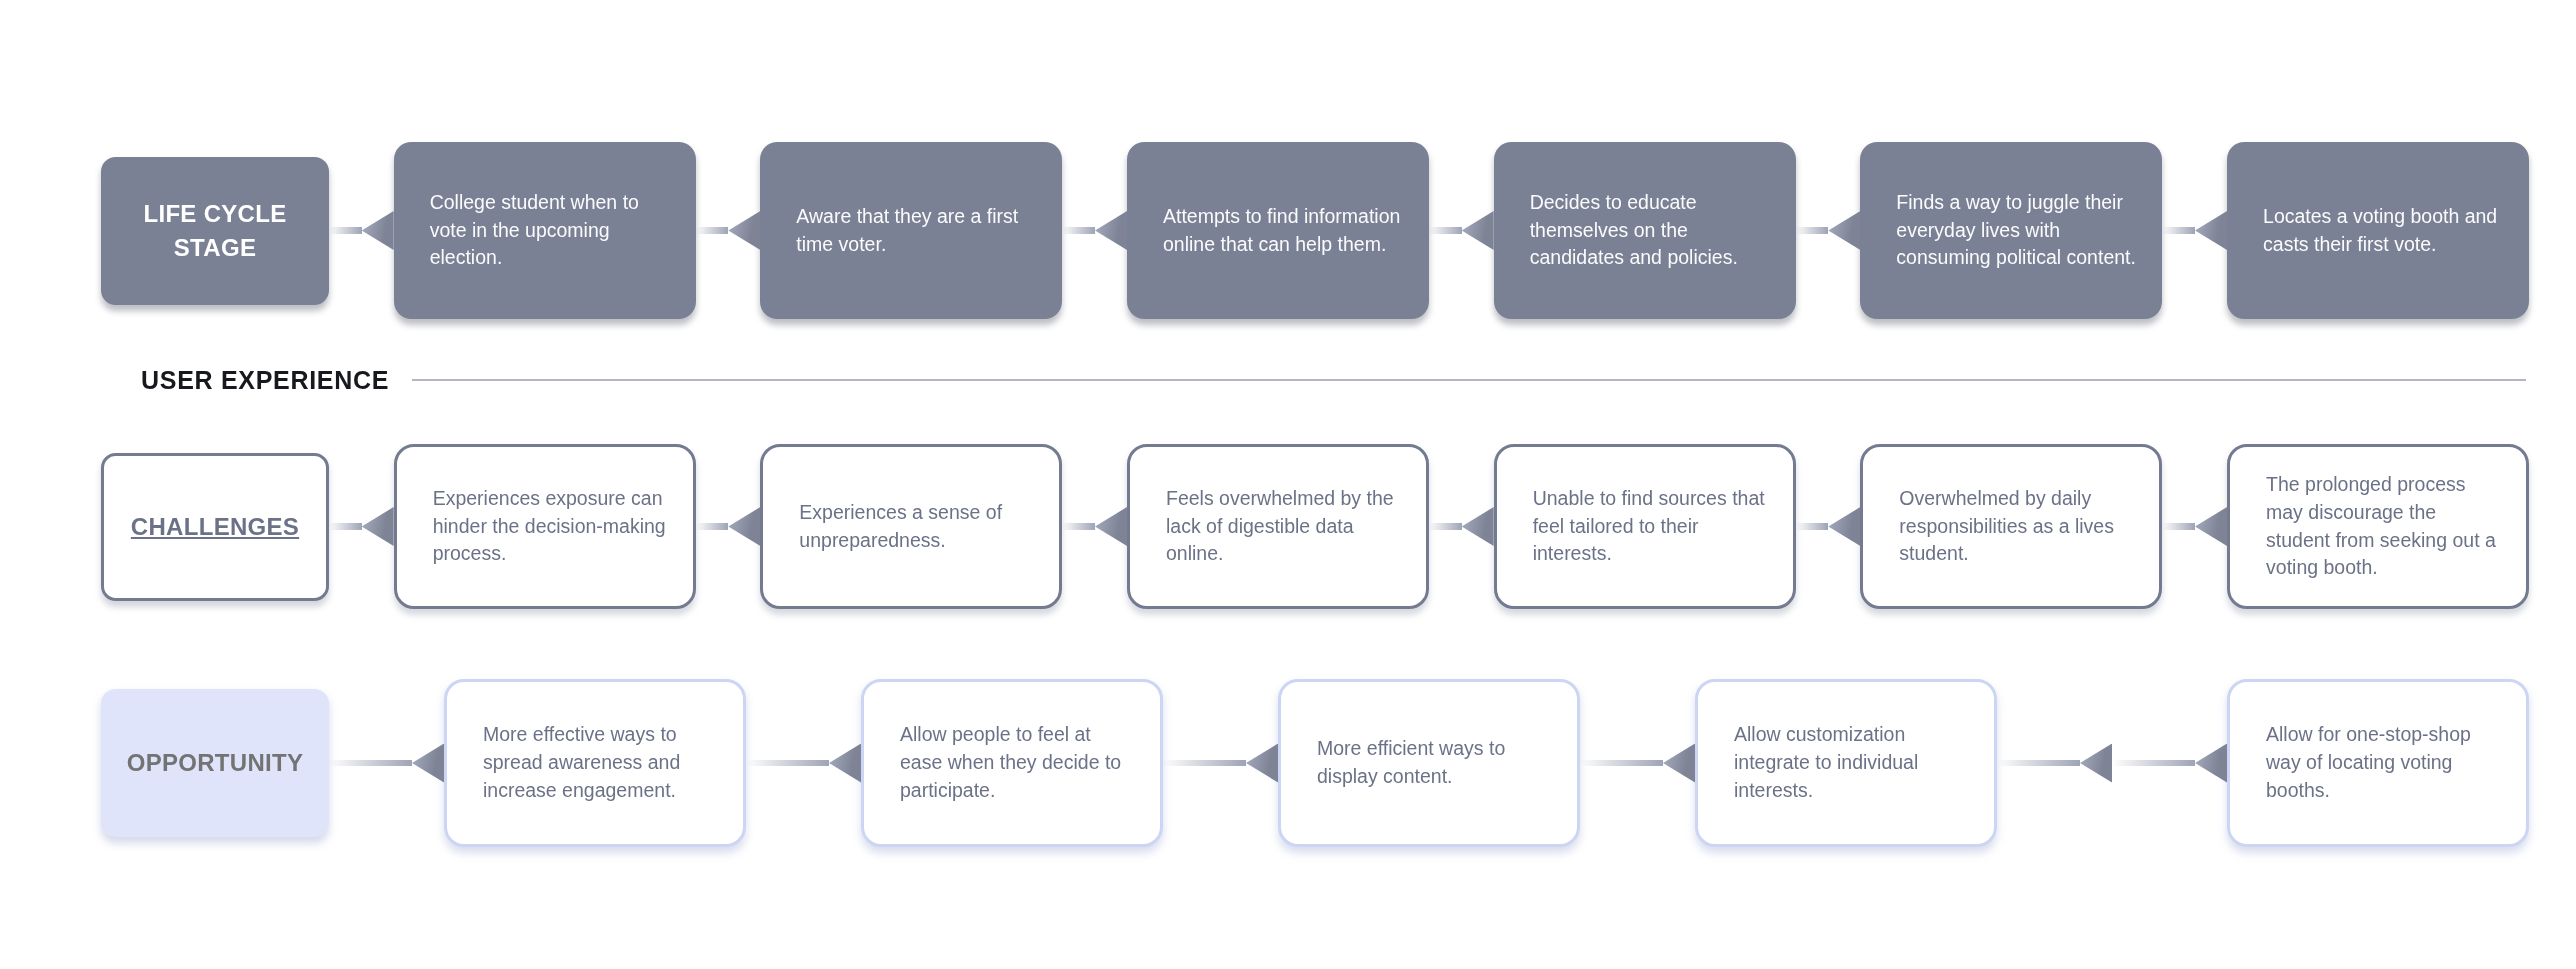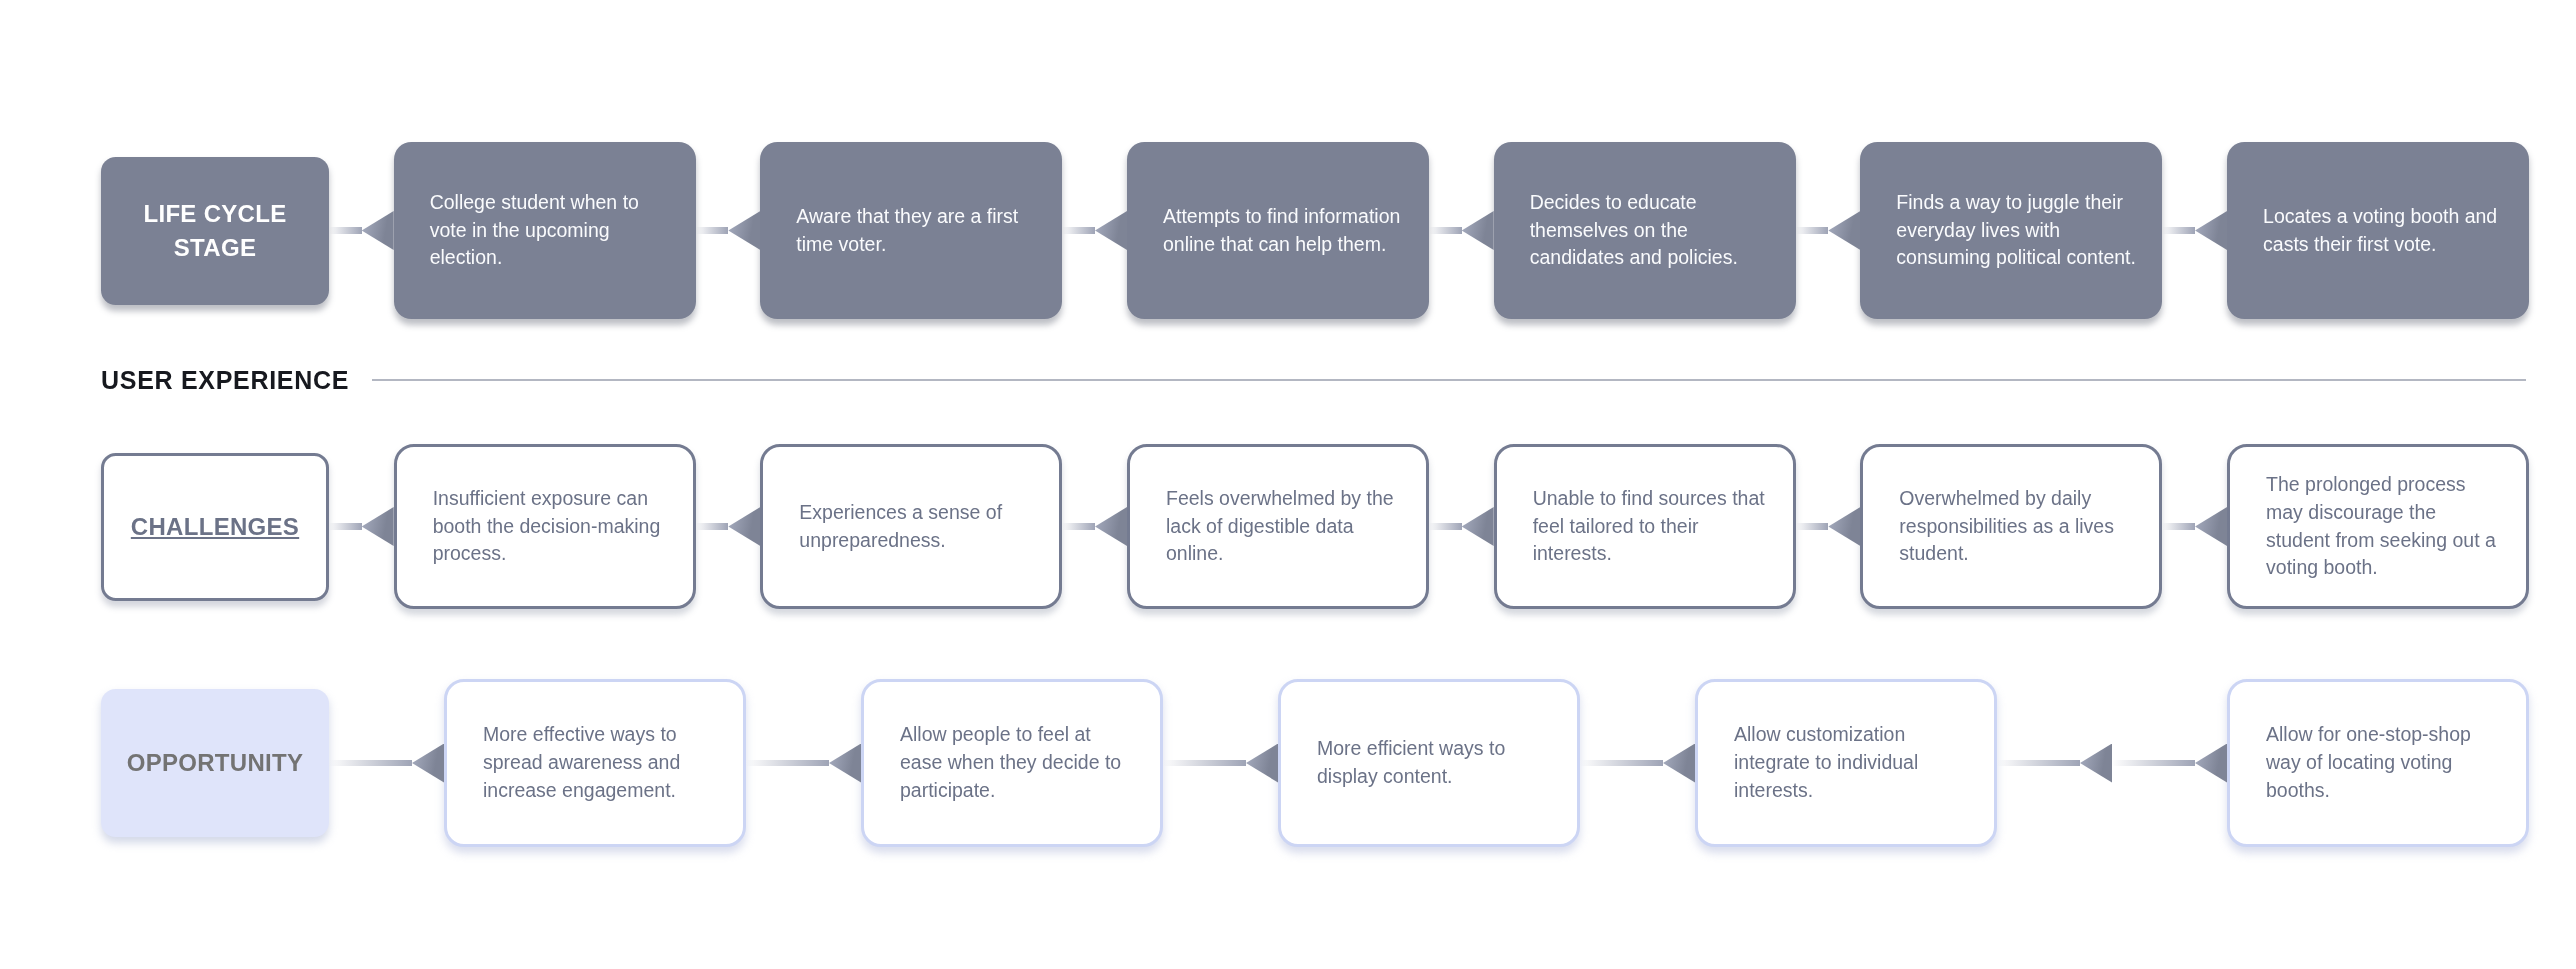--- a/index.html
+++ b/index.html
@@ -19,21 +19,21 @@
     width:2576px;height:969px;overflow:hidden;background:#ffffff;
     font-family:"Liberation Sans", sans-serif;
   }
   .canvas{position:relative;width:2576px;height:969px;}
 
   .row{display:flex;align-items:center;padding:0 47px 0 101px;}
   .row-stage{margin-top:142px;height:177px;}
   .row-challenges{margin-top:46px;height:165px;}
   .row-opportunity{margin-top:70px;height:168px;}
 
-  .section-header{display:flex;align-items:center;margin-top:43px;height:36px;padding:0 50px 0 101px;}
+  .section-header{display:flex;align-items:center;margin-top:43px;height:36px;padding:0 50px 0 101px;margin-left:40px;}
   .section-title{font-size:25px;font-weight:bold;color:var(--header_text);letter-spacing:0.7px;white-space:nowrap;}
   .section-rule{flex:1;height:1.3px;background:var(--rule);margin-left:23px;}
 
   .label-card{
     flex:none;width:228px;height:148px;border-radius:14.8px;box-sizing:border-box;
     display:flex;align-items:center;justify-content:center;text-align:center;
     font-weight:bold;font-size:24px;letter-spacing:0.3px;line-height:1.4;padding:0 38px;
   }
   .label-dark{background:var(--dark_fill);color:#ffffff;box-shadow:0 5.4px 6.7px rgba(90,95,110,0.40);}
   .label-outline{background:#ffffff;border:3.4px solid var(--outline_border);color:var(--muted_text);box-shadow:0 5.4px 6.7px rgba(120,128,150,0.32);text-decoration:underline;}
@@ -111,21 +111,21 @@
 
   <div class="row row-challenges">
     <div class="label-card label-outline">
       <span>CHALLENGES</span>
     </div>
     <div class="connector">
         <div class="tail"></div>
         <div class="head"></div>
       </div>
     <div class="card card-outline">
-        <span>Insufficient exposure can booth the decision-making process.</span>
+        <span>Experiences exposure can hinder the decision-making process.</span>
       </div>
     <div class="connector">
         <div class="tail"></div>
         <div class="head"></div>
       </div>
     <div class="card card-outline">
         <span>Experiences a sense of unpreparedness.</span>
       </div>
     <div class="connector">
         <div class="tail"></div>

